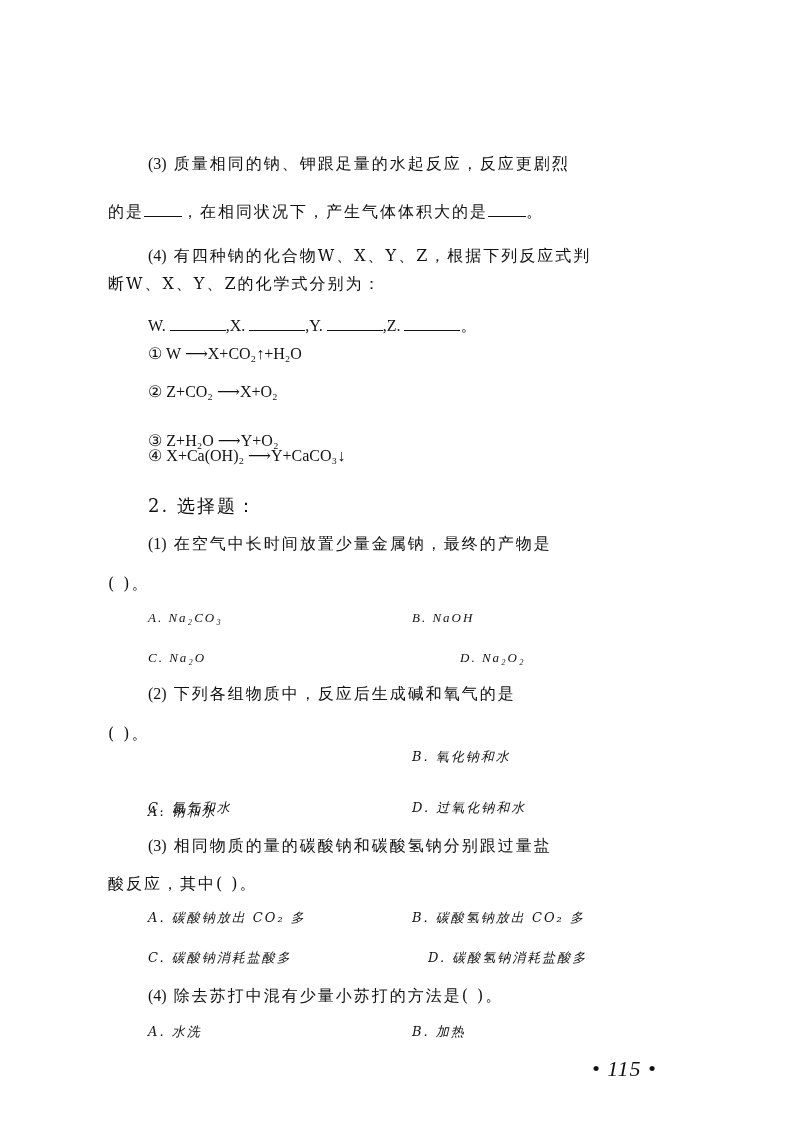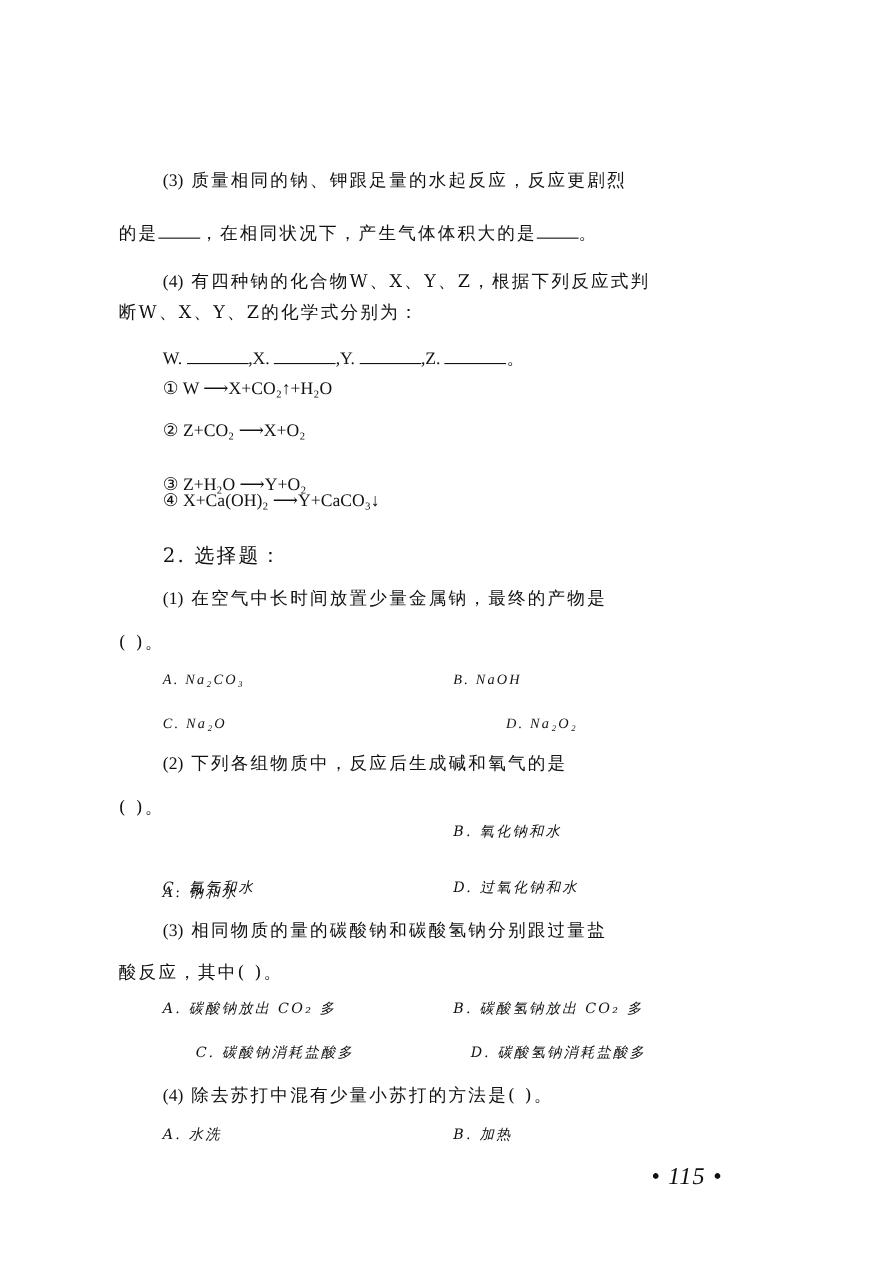--- a/index.html
+++ b/index.html
@@ -82,21 +82,21 @@
 <div class="opt" style="top:796px; left:148px;">C. 氯气和水</div>
 <div class="opt" style="top:796px; left:412px;">D. 过氧化钠和水</div>
 
 <div class="line" style="top:834px; left:148px;">
   <span class="latin">(3)</span>
   <span>相同物质的量的碳酸钠和碳酸氢钠分别跟过量盐</span>
 </div>
 <div class="line" style="top:872px; left:108px;">酸反应，其中(    )。</div>
 <div class="opt" style="top:906px; left:148px;">A. 碳酸钠放出 CO₂ 多</div>
 <div class="opt" style="top:906px; left:412px;">B. 碳酸氢钠放出 CO₂ 多</div>
-<div class="opt" style="top:946px; left:148px;margin-left:30px;">C. 碳酸钠消耗盐酸多</div>
+<div class="opt" style="top:946px; left:148px;">C. 碳酸钠消耗盐酸多</div>
 <div class="opt" style="top:946px; left:428px;">D. 碳酸氢钠消耗盐酸多</div>
 
 <div class="line" style="top:984px; left:148px;">
   <span class="latin">(4)</span>
   <span>除去苏打中混有少量小苏打的方法是(    )。</span>
 </div>
 <div class="opt" style="top:1020px; left:148px;">A. 水洗</div>
 <div class="opt" style="top:1020px; left:412px;">B. 加热</div>
 
 <div class="pagenum" style="top:1056px; left:580px;">

